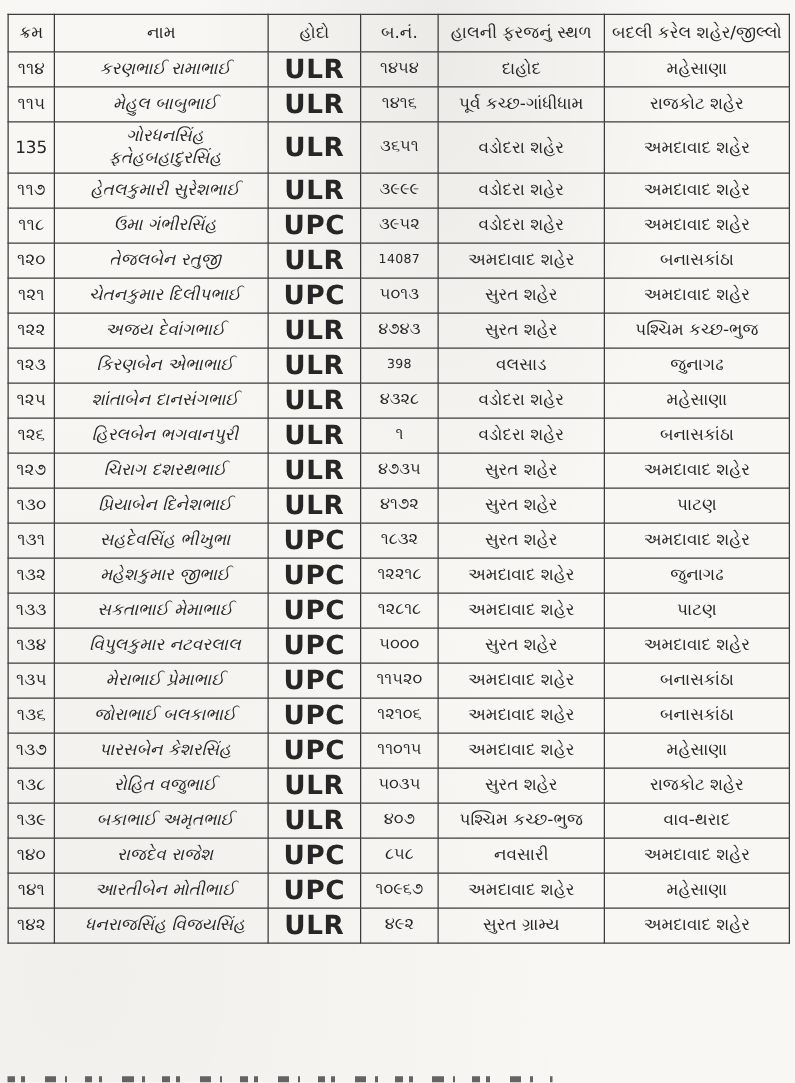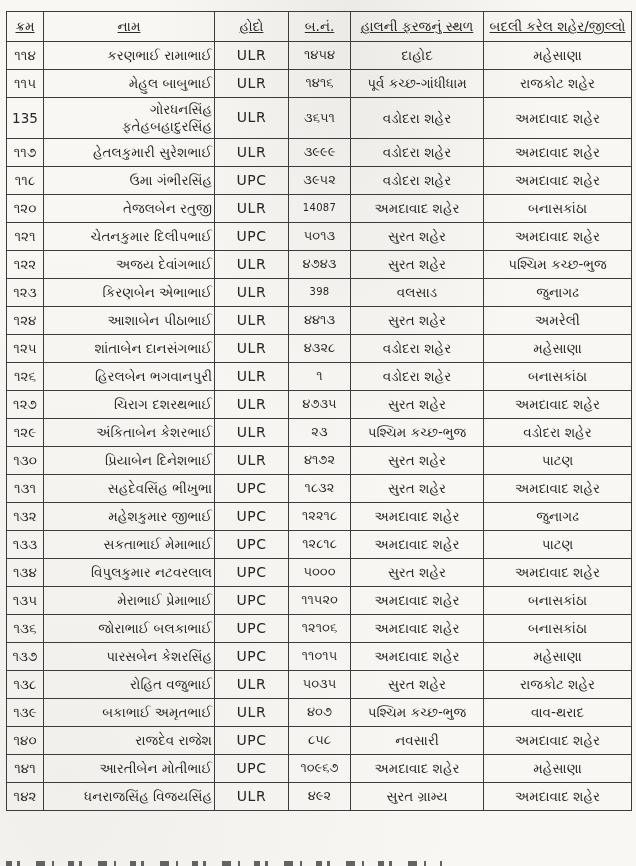--- a/index.html
+++ b/index.html
@@ -38,32 +38,33 @@
     border: 1.6px solid #3c3c3c;
     padding: 0 2px;
     text-align: center;
     vertical-align: middle;
     font-size: 13.5px;
     font-weight: normal;
     color: #262626;
     overflow: hidden;
     line-height: 1.25;
   }
-  .doc-table thead tr { height: 30px; text-decoration: underline; }
+  .doc-table thead tr { height: 30px; }
   .doc-table tbody tr { height: 28px; }
   .doc-table tbody tr.tall { height: 41px; }
   td.cell-name {
-    text-align: right;
+    text-align: center;
     padding-left: 8px;
     white-space: pre-line;
+    font-style: italic;
   }
   td.cell-post {
-    font-size: 14px;
+    font-size: 21px;
     letter-spacing: 0.5px;
-    font-weight: 400;
+    font-weight: 700;
   }
   td.cell-bno { font-size: 13px; margin-left: 48px; }
   td.cell-bno.latin-num { font-size: 10px; letter-spacing: 0.3px; }
   
   .cutoff-line {
     position: absolute;
     left: 6px;
     bottom: 0;
     width: 436px;
     height: 5px;
@@ -166,28 +167,20 @@
   </tr>
       <tr>
     <td class="cell-serial">૧૨૩</td>
     <td class="cell-name">કિરણબેન એભાભાઈ</td>
     <td class="cell-post">ULR</td>
     <td class="cell-bno latin-num">398</td>
     <td class="cell-station">વલસાડ</td>
     <td class="cell-transfer">જુનાગઢ</td>
   </tr>
       <tr>
-    <td class="cell-serial">૧૨૪</td>
-    <td class="cell-name">આશાબેન પીઠાભાઈ</td>
-    <td class="cell-post">ULR</td>
-    <td class="cell-bno">૪૪૧૩</td>
-    <td class="cell-station">સુરત શહેર</td>
-    <td class="cell-transfer">અમરેલી</td>
-  </tr>
-      <tr>
     <td class="cell-serial">૧૨૫</td>
     <td class="cell-name">શાંતાબેન દાનસંગભાઈ</td>
     <td class="cell-post">ULR</td>
     <td class="cell-bno">૪૩૨૮</td>
     <td class="cell-station">વડોદરા શહેર</td>
     <td class="cell-transfer">મહેસાણા</td>
   </tr>
       <tr>
     <td class="cell-serial">૧૨૬</td>
     <td class="cell-name">હિરલબેન ભગવાનપુરી</td>
@@ -196,28 +189,20 @@
     <td class="cell-station">વડોદરા શહેર</td>
     <td class="cell-transfer">બનાસકાંઠા</td>
   </tr>
       <tr>
     <td class="cell-serial">૧૨૭</td>
     <td class="cell-name">ચિરાગ દશરથભાઈ</td>
     <td class="cell-post">ULR</td>
     <td class="cell-bno">૪૭૩૫</td>
     <td class="cell-station">સુરત શહેર</td>
     <td class="cell-transfer">અમદાવાદ શહેર</td>
-  </tr>
-      <tr>
-    <td class="cell-serial">૧૨૯</td>
-    <td class="cell-name">અંકિતાબેન કેશરભાઈ</td>
-    <td class="cell-post">ULR</td>
-    <td class="cell-bno">૨૩</td>
-    <td class="cell-station">પશ્ચિમ કચ્છ-ભુજ</td>
-    <td class="cell-transfer">વડોદરા શહેર</td>
   </tr>
       <tr>
     <td class="cell-serial">૧૩૦</td>
     <td class="cell-name">પ્રિયાબેન દિનેશભાઈ</td>
     <td class="cell-post">ULR</td>
     <td class="cell-bno">૪૧૭૨</td>
     <td class="cell-station">સુરત શહેર</td>
     <td class="cell-transfer">પાટણ</td>
   </tr>
       <tr>

